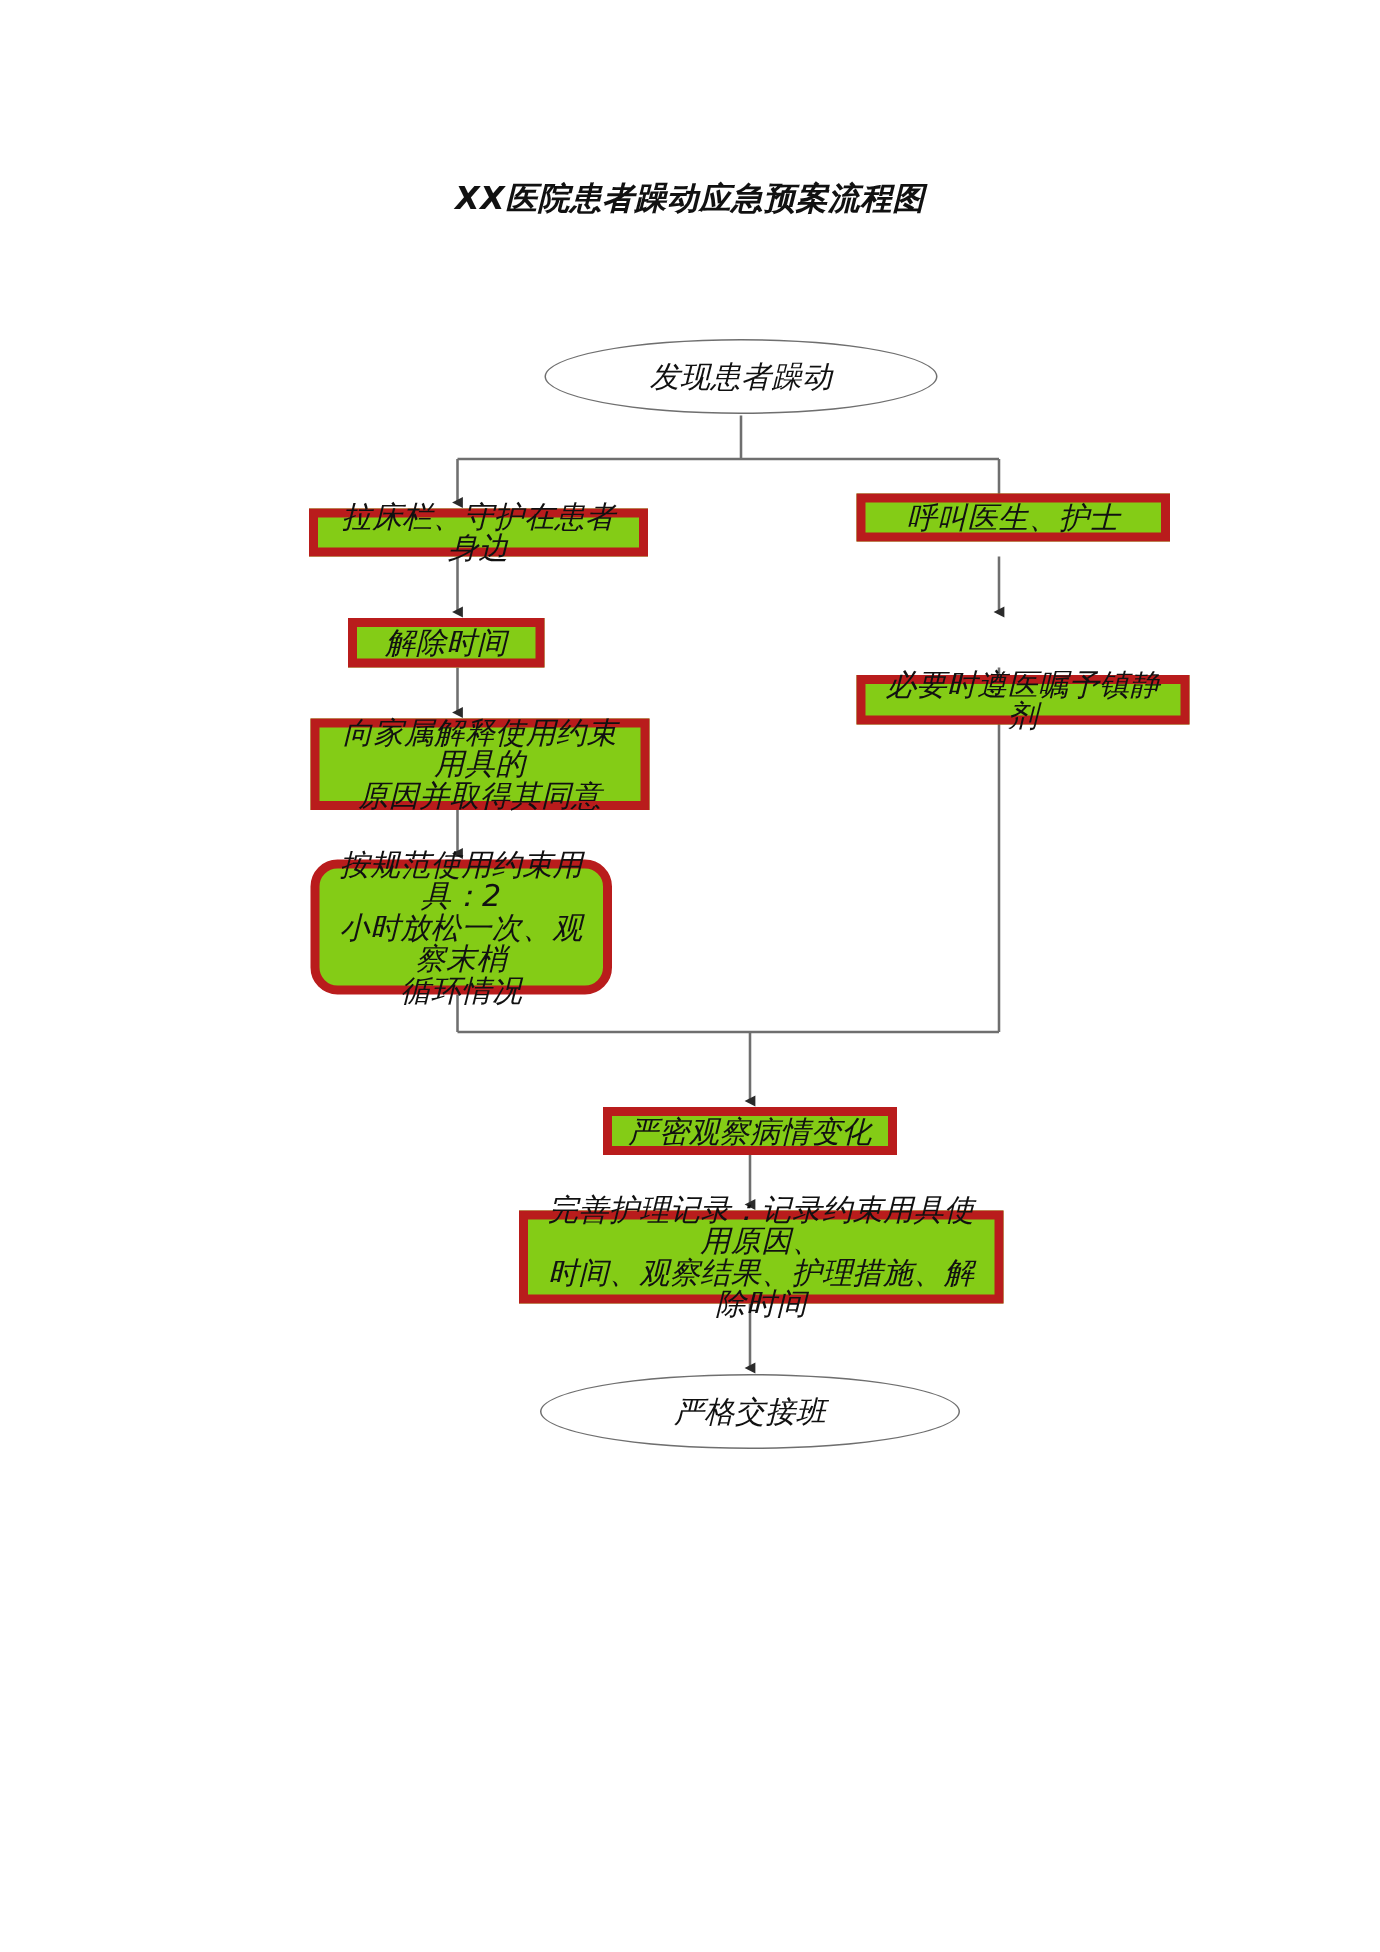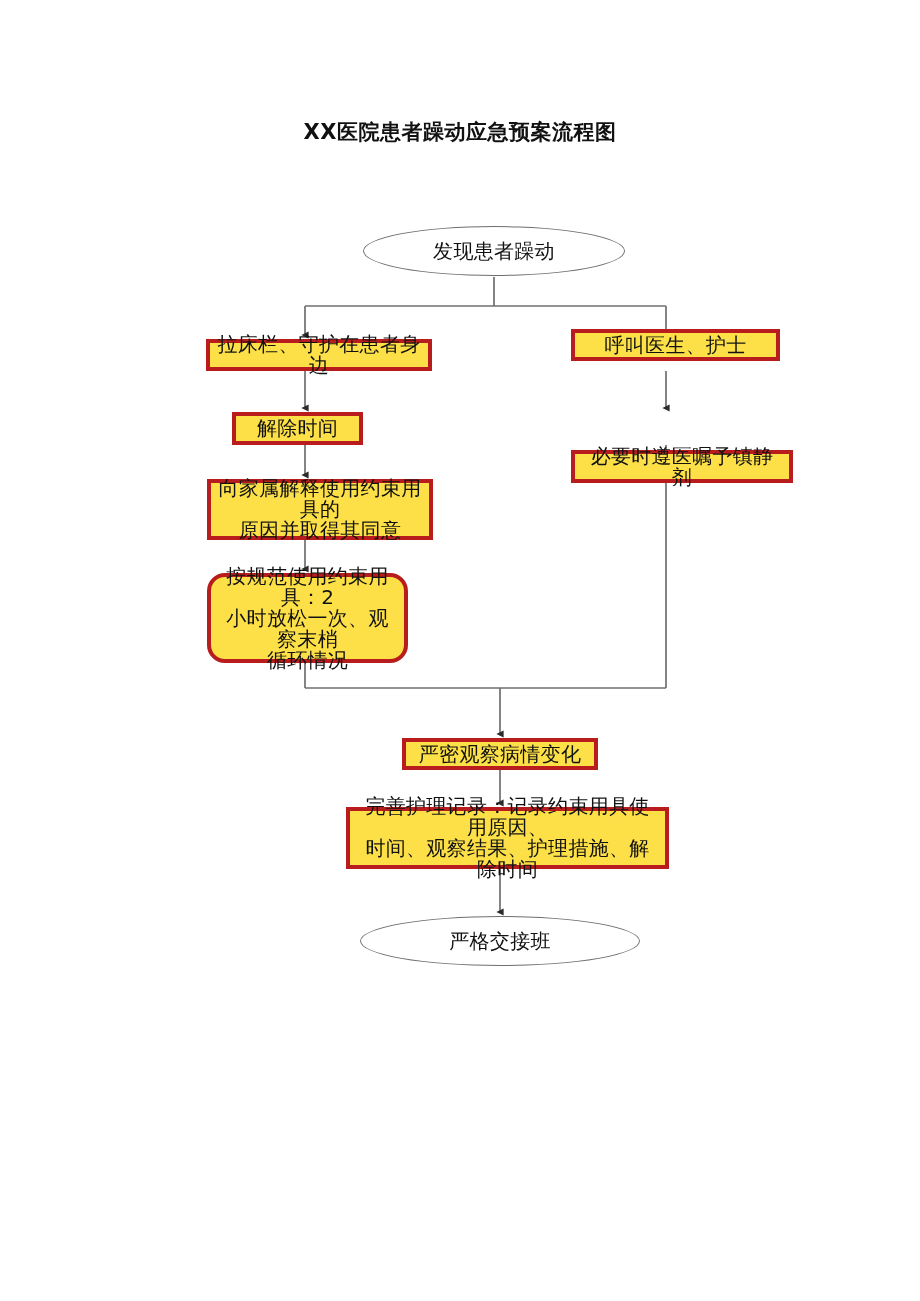--- a/index.html
+++ b/index.html
@@ -11,20 +11,21 @@
   body {
     font-family: "DejaVu Sans", "Liberation Sans", sans-serif;
     color: #000000;
   }
   #page {
     position: relative;
     width: 828px;
     height: 1301px;
     background: #ffffff;
     overflow: hidden;
+    font-style: italic;
   }
   #flow-title {
     position: absolute;
     left: 0;
     top: 117px;
     width: 920px;
     text-align: center;
     font-size: 21px;
     font-weight: bold;
     letter-spacing: 0.5px;
@@ -44,22 +45,22 @@
     display: flex;
     align-items: center;
     justify-content: center;
     text-align: center;
     color: #111111;
     font-size: 20px;
     line-height: 21px;
     letter-spacing: 0.3px;
   }
   .node-box {
-    border: 4px solid #b91c1c;
-    background: #fde047;
+    border: 6px solid #b91c1c;
+    background: #84cc16;
   }
   .node-terminal {
     border: 1px solid #6f6f6f;
     border-radius: 50%;
     background: #ffffff;
   }
   .node-label {
     display: block;
     padding: 0 6px;
     white-space: pre-line;

